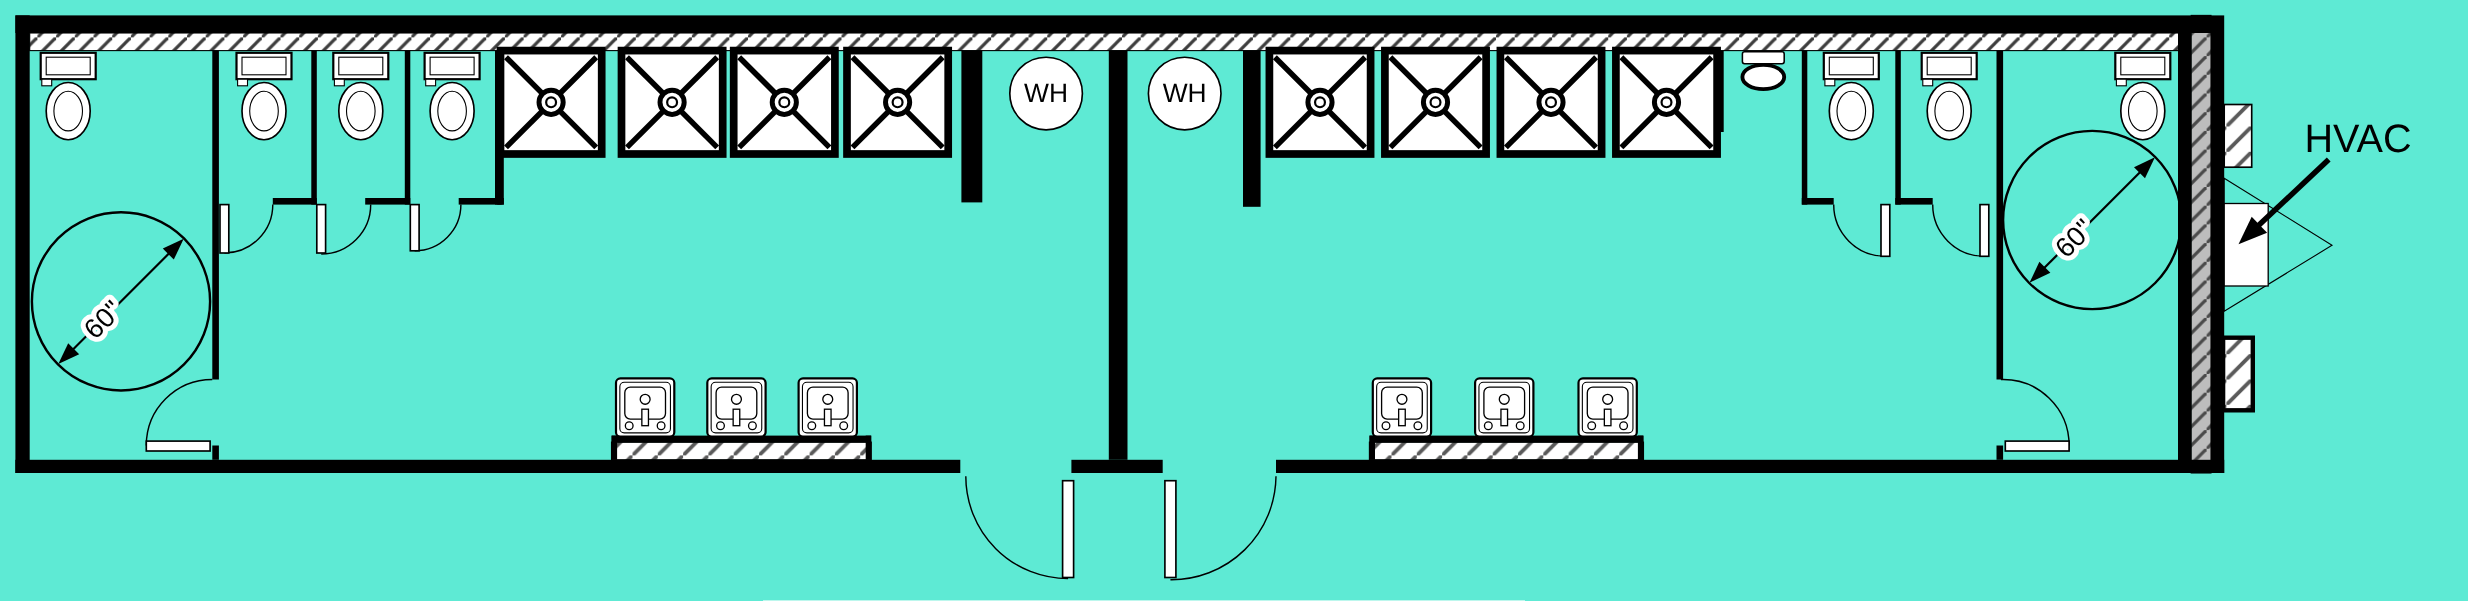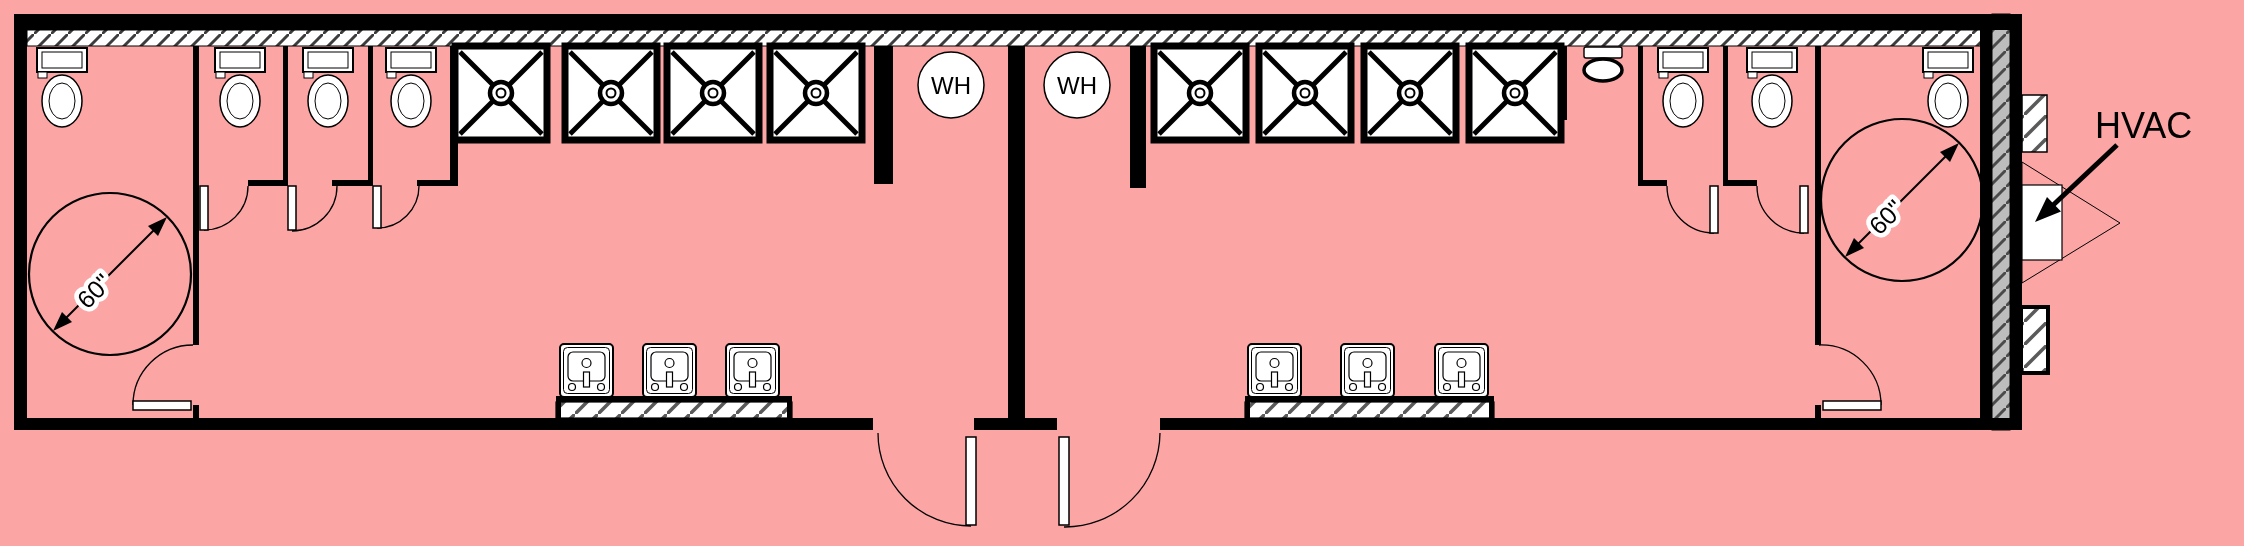--- a/index.html
+++ b/index.html
@@ -1,16 +1,16 @@
 <!DOCTYPE html>
 <html><head>
 <meta charset="utf-8">
 <style>
   html,body{margin:0;padding:0;background:#ffffff;}
-  .plan-wrap{position:relative;width:2244px;height:546px;background:#fca5a5;overflow:hidden;}
+  .plan-wrap{position:relative;width:2244px;height:546px;background:#5eead4;overflow:hidden;}
   svg{display:block;}
   svg text{font-family:"Liberation Sans","DejaVu Sans",sans-serif;fill:#000;}
   .label-wh{font-size:24px;}
   .label-turn{font-size:25px;paint-order:stroke;stroke:#ffffff;stroke-width:9px;stroke-linejoin:round;}
   .label-hvac{font-size:36px;}
   .wall{fill:#000;}
   .thinline{stroke:#000;fill:none;}
   .fixture{stroke:#000;fill:#fff;}
 </style>
 </head>

